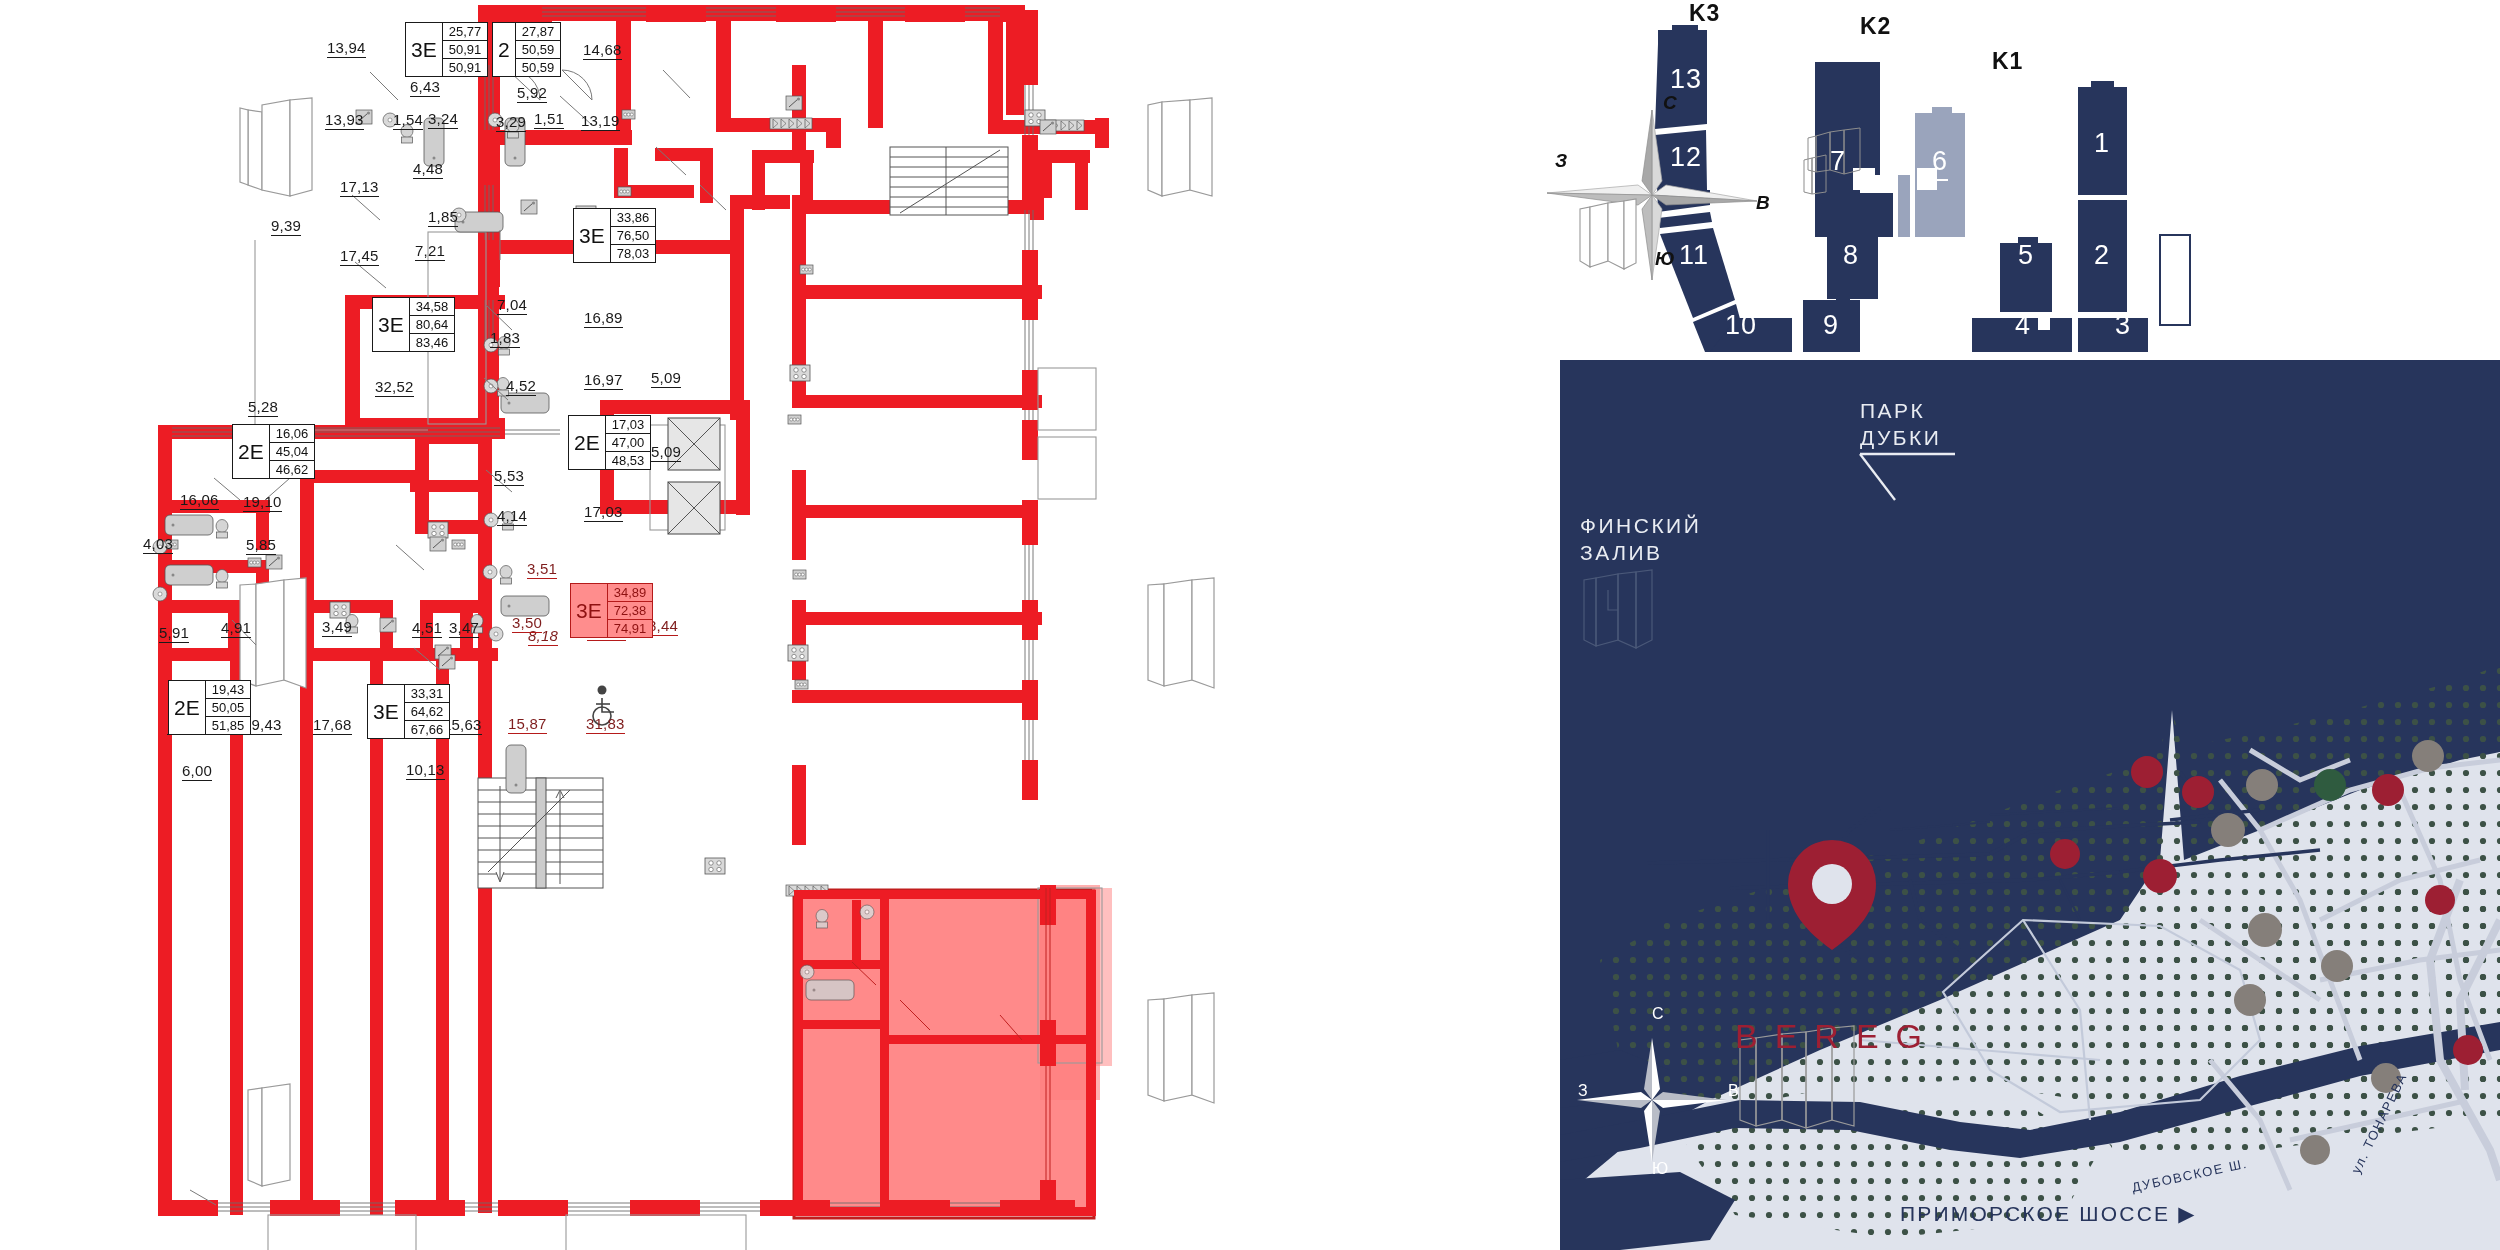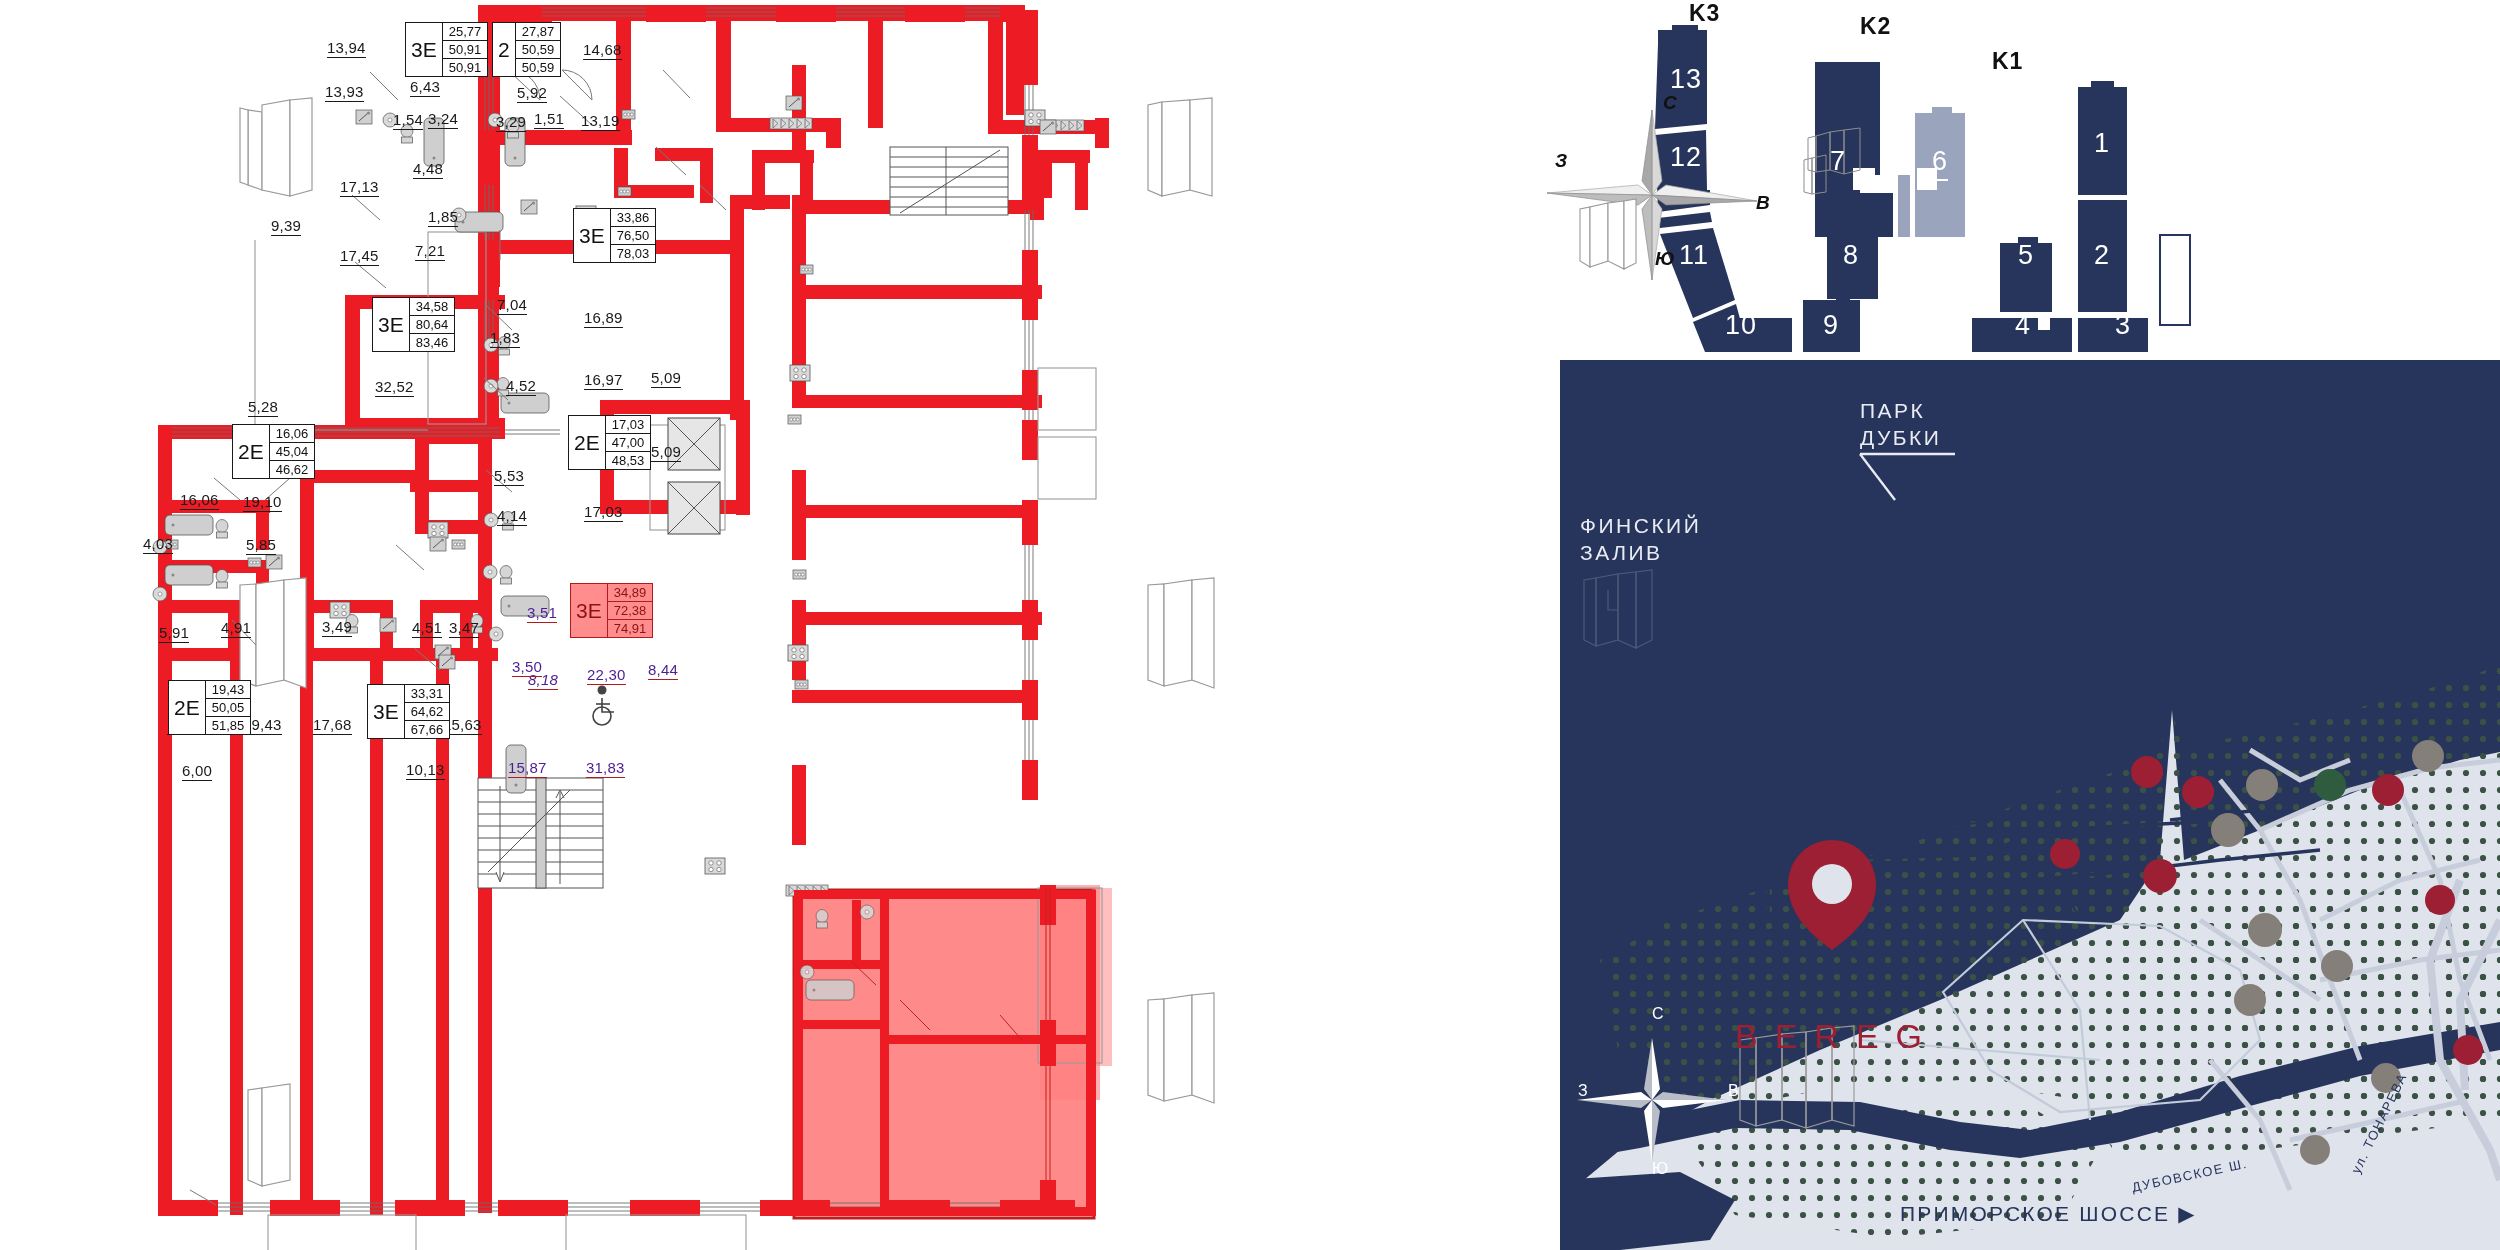--- a/index.html
+++ b/index.html
@@ -4,21 +4,21 @@
 <style>
   html,body{margin:0;padding:0;background:#ffffff;}
   body{width:2500px;height:1250px;font-family:"Liberation Sans",sans-serif;overflow:hidden;}
   #root{position:relative;width:2500px;height:1250px;background:#fff;}
 
   
   #floorplan{position:absolute;left:0;top:0;width:1560px;height:1250px;background:#fff;}
   .fp-svg{position:absolute;left:0;top:0;}
   .rm{position:absolute;font-size:15px;color:#1a1a1a;letter-spacing:.2px;
       border-bottom:1px solid #1a1a1a;line-height:1.05;padding-bottom:1px;white-space:nowrap;}
-  .rm.red{color:#4c1d95;border-bottom-color:#b51a1a;margin-top:44px;}
+  .rm.red{color:#7f1d1d;border-bottom-color:#b51a1a;}
 
   
   .apt{position:absolute;display:flex;align-items:stretch;border:1px solid #1a1a1a;background:#fff;}
   .apt .t{display:flex;align-items:center;justify-content:center;font-size:21px;
           padding:0 5px;border-right:1px solid #1a1a1a;font-weight:400;color:#111;}
   .apt .vals{display:flex;flex-direction:column;}
   .apt .vals span{font-size:13px;line-height:1;padding:2px 6px 2px 6px;text-align:center;color:#111;}
   .apt .vals span+span{border-top:1px solid #1a1a1a;}
   .apt.red{border-color:#b51a1a;background:#ff8d8d;}
   .apt.red .t{border-right-color:#b51a1a;color:#8e1111;}
@@ -437,21 +437,21 @@
         <use href="#sink" x="800" y="965"></use>
         <use href="#sink" x="860" y="905"></use>
       </g>
     </svg>
 
     <div id="fp-rooms">
         <div class="rm" style="left: 327px; top: 40px;">13,94</div>
         <div class="rm" style="left: 422px; top: 44px;">11,83</div>
         <div class="rm" style="left: 510px; top: 44px;">12,00</div>
         <div class="rm" style="left: 583px; top: 42px;">14,68</div>
-        <div class="rm" style="left: 325px; top: 84px;">13,93</div>
+        <div class="rm" style="left: 325px; top: 112px;">13,93</div>
         <div class="rm" style="left: 410px; top: 79px;">6,43</div>
         <div class="rm" style="left: 517px; top: 85px;">5,92</div>
         <div class="rm" style="left: 581px; top: 113px;">13,19</div>
         <div class="rm" style="left: 393px; top: 112px;">1,54</div>
         <div class="rm" style="left: 428px; top: 111px;">3,24</div>
         <div class="rm" style="left: 496px; top: 114px;">3,29</div>
         <div class="rm" style="left: 534px; top: 111px;">1,51</div>
         <div class="rm" style="left: 340px; top: 179px;">17,13</div>
         <div class="rm" style="left: 413px; top: 161px;">4,48</div>
         <div class="rm" style="left: 271px; top: 218px;">9,39</div>

